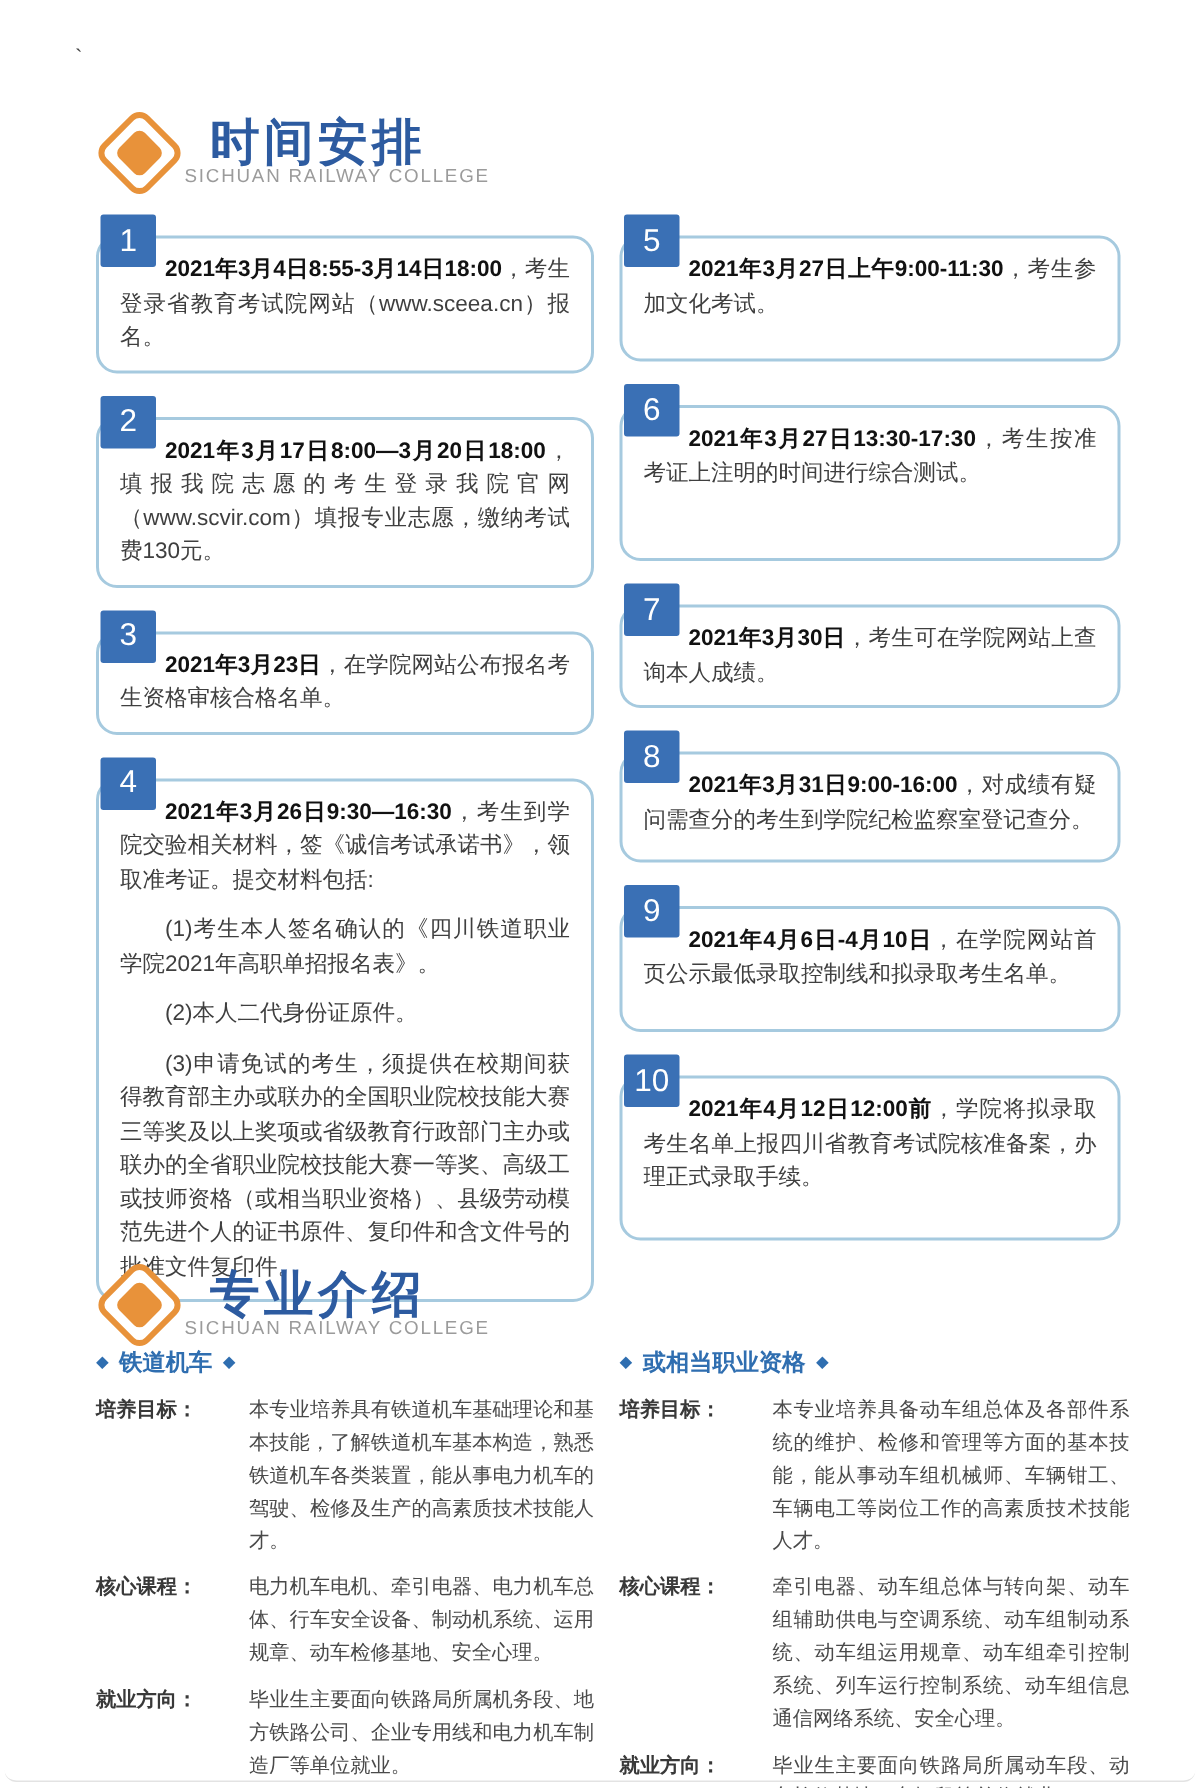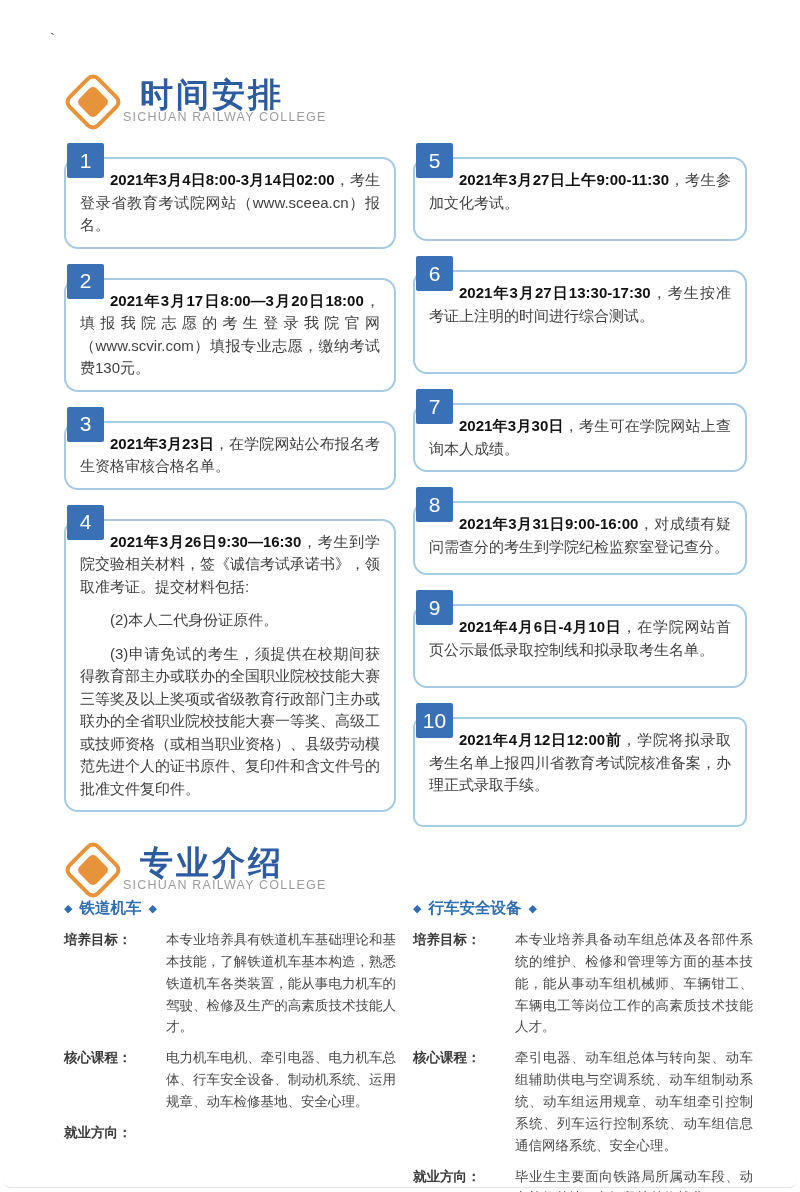--- a/index.html
+++ b/index.html
@@ -41,21 +41,21 @@
     border-radius:2px;z-index:2;
   }
   .btext{
     margin:0;font-size:15px;line-height:1.5;color:#3f3f3f;
     text-align:justify;text-indent:2em;
   }
   .btext .date{color:#111;font-weight:bold;}
   .btext.extra{margin-top:11px;}
   .box1{min-height:88px;}  .box2{min-height:104px;} .box3{min-height:64px;}
   .box5{min-height:84px;}  .box6{min-height:104px;} .box7{min-height:64px;}
-  .box8{min-height:74px;}  .box9{min-height:84px;}  .box10{min-height:110px;border-radius:10px;}
+  .box8{min-height:74px;}  .box9{min-height:84px;}  .box10{min-height:110px;}
 
   
   .majors-col{position:absolute;top:898px;}
   #maj-left{left:64px;width:332px;}
   #maj-right{left:413px;width:340px;}
   .maj-title{display:flex;align-items:center;gap:7px;color:#2f6eb0;font-weight:bold;font-size:15.5px;margin:0 0 10px 0;}
   .maj-title .dia{font-size:11px;line-height:1;}
   .maj-row{display:flex;margin-bottom:9px;font-size:13.5px;gap:24px;}
   .maj-label{font-weight:bold;color:#393939;white-space:nowrap;flex:none;width:78px;line-height:1.62;}
   .maj-text{flex:1;color:#4a4a4a;line-height:1.62;text-align:justify;margin:0;}
@@ -76,33 +76,34 @@
       <span class="logo-outer"></span>
       <span class="logo-inner"></span>
     </span>
     <div class="hdr-title">时间安排</div>
     <div class="hdr-sub">SICHUAN RAILWAY COLLEGE</div>
   </div>
 
   <div class="sched-col" id="col-left">
     <div class="tbox box1">
       <span class="badge">1</span>
-      <p class="btext"><b class="date">2021年3月4日8:00-3月14日02:00</b><span>，考生登录省教育考试院网站（www.sceea.cn）报名。</span></p>
+      <p class="btext"><b class="date">2021年3月4日8:55-3月14日18:00</b><span>，考生登录省教育考试院网站（www.sceea.cn）报名。</span></p>
     </div>
     <div class="tbox box2">
       <span class="badge">2</span>
       <p class="btext"><b class="date">2021年3月17日8:00—3月20日18:00</b><span>，填报我院志愿的考生登录我院官网（www.scvir.com）填报专业志愿，缴纳考试费130元。</span></p>
     </div>
     <div class="tbox box3">
       <span class="badge">3</span>
       <p class="btext"><b class="date">2021年3月23日</b><span>，在学院网站公布报名考生资格审核合格名单。</span></p>
     </div>
     <div class="tbox box4">
       <span class="badge">4</span>
       <p class="btext"><b class="date">2021年3月26日9:30—16:30</b><span>，考生到学院交验相关材料，签《诚信考试承诺书》，领取准考证。提交材料包括:</span></p>
+      <p class="btext extra">(1)考生本人签名确认的《四川铁道职业学院2021年高职单招报名表》。</p>
       <p class="btext extra">(2)本人二代身份证原件。</p>
       <p class="btext extra">(3)申请免试的考生，须提供在校期间获得教育部主办或联办的全国职业院校技能大赛三等奖及以上奖项或省级教育行政部门主办或联办的全省职业院校技能大赛一等奖、高级工或技师资格（或相当职业资格）、县级劳动模范先进个人的证书原件、复印件和含文件号的批准文件复印件。</p>
     </div>
   </div>
 
   <div class="sched-col" id="col-right">
     <div class="tbox box5">
       <span class="badge">5</span>
       <p class="btext"><b class="date">2021年3月27日上午9:00-11:30</b><span>，考生参加文化考试。</span></p>
     </div>
@@ -146,27 +147,28 @@
     <div class="maj-row">
       <span class="maj-label">培养目标：</span>
       <p class="maj-text">本专业培养具有铁道机车基础理论和基本技能，了解铁道机车基本构造，熟悉铁道机车各类装置，能从事电力机车的驾驶、检修及生产的高素质技术技能人才。</p>
     </div>
     <div class="maj-row">
       <span class="maj-label">核心课程：</span>
       <p class="maj-text">电力机车电机、牵引电器、电力机车总体、行车安全设备、制动机系统、运用规章、动车检修基地、安全心理。</p>
     </div>
     <div class="maj-row">
       <span class="maj-label">就业方向：</span>
+      <p class="maj-text">毕业生主要面向铁路局所属机务段、地方铁路公司、企业专用线和电力机车制造厂等单位就业。</p>
     </div>
   </div>
 
   <div class="majors-col" id="maj-right">
     <div class="maj-title">
       <span class="dia">◆</span>
-      <span>行车安全设备</span>
+      <span>或相当职业资格</span>
       <span class="dia">◆</span>
     </div>
     <div class="maj-row">
       <span class="maj-label">培养目标：</span>
       <p class="maj-text">本专业培养具备动车组总体及各部件系统的维护、检修和管理等方面的基本技能，能从事动车组机械师、车辆钳工、车辆电工等岗位工作的高素质技术技能人才。</p>
     </div>
     <div class="maj-row">
       <span class="maj-label">核心课程：</span>
       <p class="maj-text">牵引电器、动车组总体与转向架、动车组辅助供电与空调系统、动车组制动系统、动车组运用规章、动车组牵引控制系统、列车运行控制系统、动车组信息通信网络系统、安全心理。</p>
     </div>

